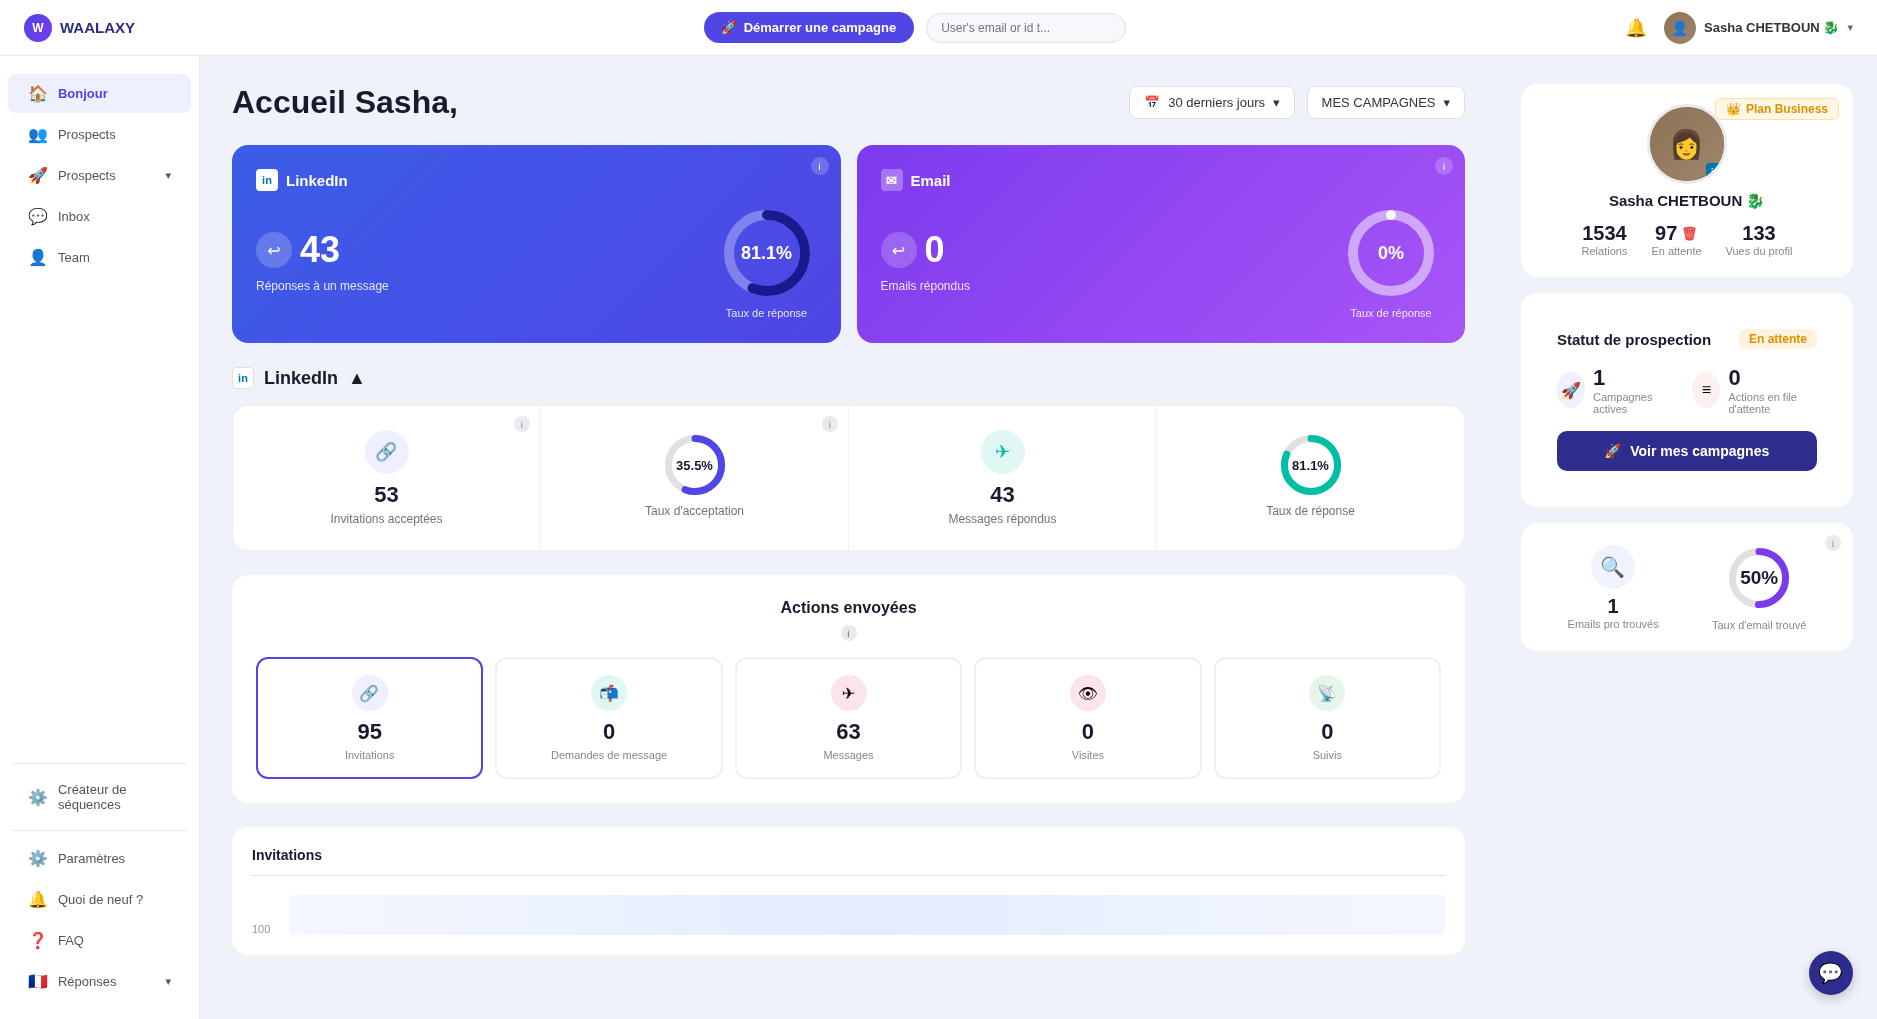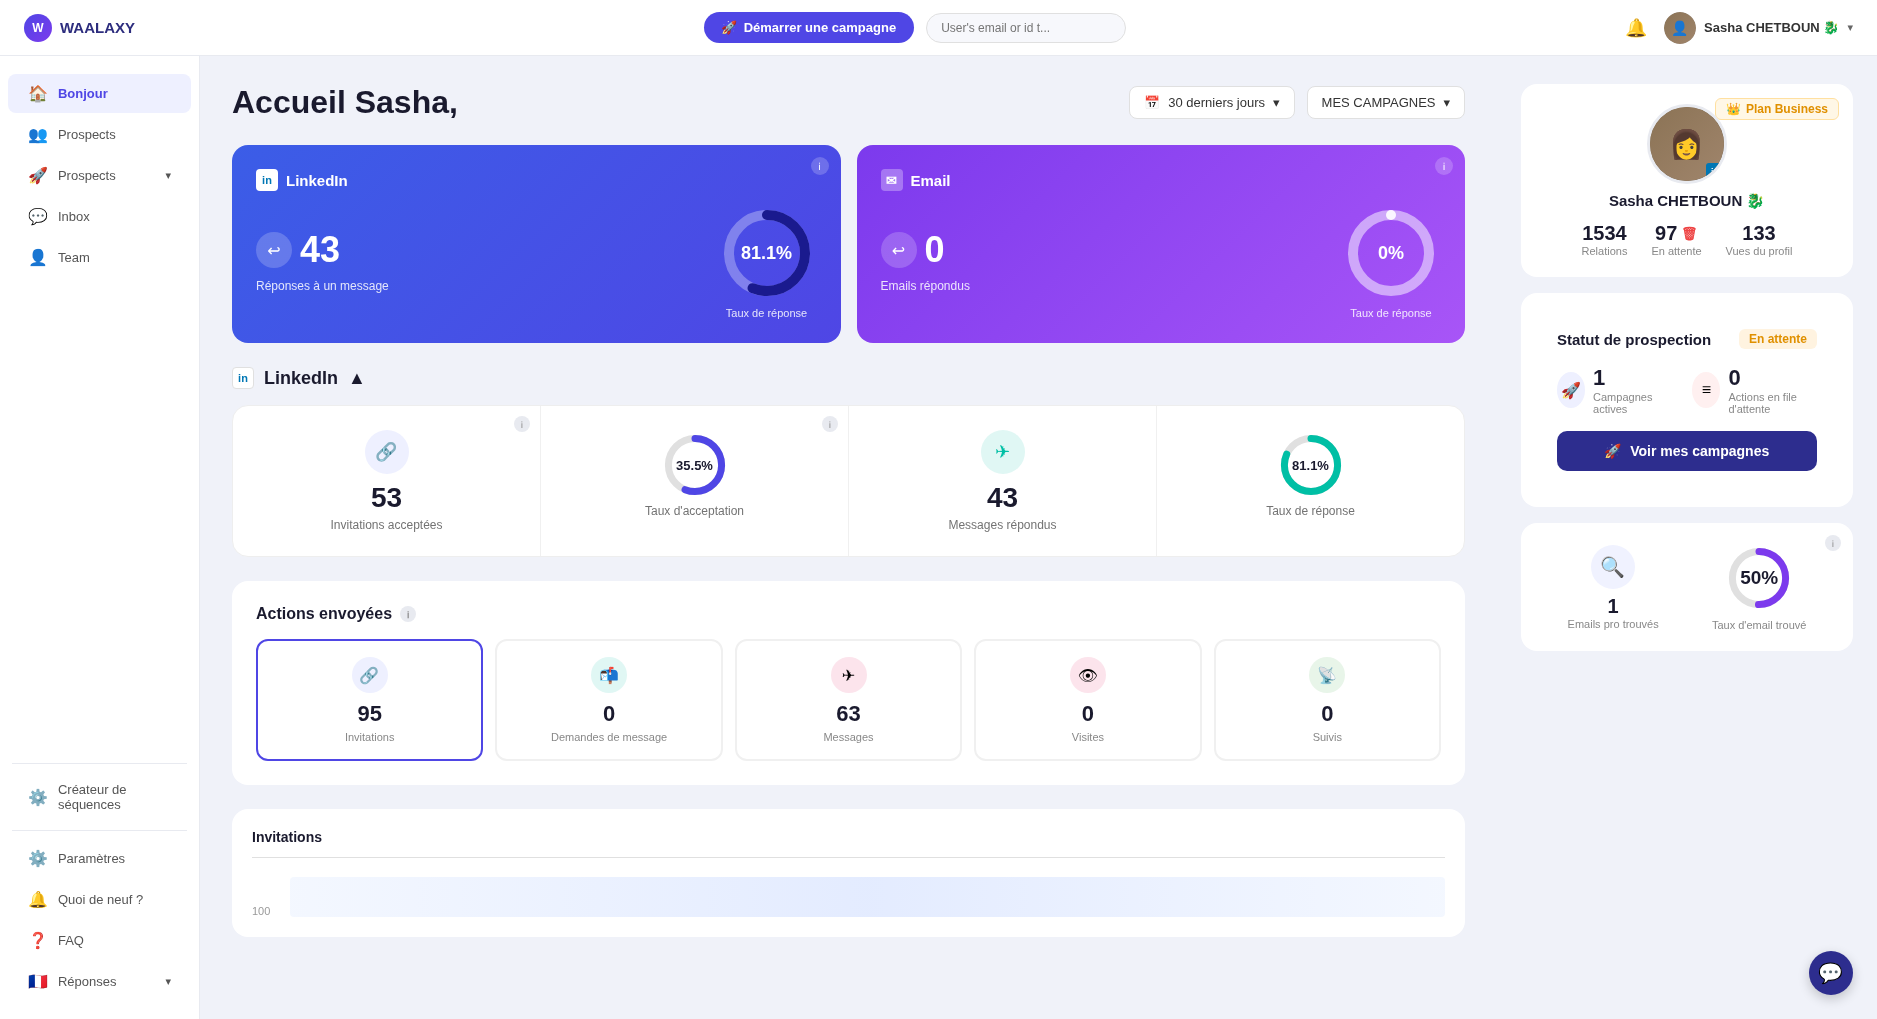--- a/index.html
+++ b/index.html
@@ -164,40 +164,40 @@
     
     .stats-grid { display: flex; gap: 0; background: #fff; border-radius: 16px; margin-bottom: 24px; overflow: hidden; border: 1px solid #eee; position: relative; }
     .stat-box { flex: 1; padding: 24px; text-align: center; position: relative; }
     .stat-box + .stat-box { border-left: 1px solid #f0f0f0; }
     .stat-box-icon {
       width: 44px; height: 44px; border-radius: 50%;
       display: flex; align-items: center; justify-content: center;
       margin: 0 auto 8px;
       font-size: 18px;
     }
-    .stat-box-number { font-size: 28px; font-weight: 800; color: #1a1a2e; }
+    .stat-box-number { font-size: 22px; font-weight: 800; color: #1a1a2e; }
     .stat-box-label { font-size: 12px; color: #737373; margin-top: 4px; }
     .stat-info-icon {
       position: absolute; top: 10px; right: 10px;
       width: 16px; height: 16px; border-radius: 50%;
       background: #e8eaf0; color: #888; font-size: 9px;
       display: flex; align-items: center; justify-content: center; cursor: pointer;
     }
     .small-donut { position: relative; width: 70px; height: 70px; margin: 0 auto 4px; }
     .small-donut svg { width: 100%; height: 100%; }
     .small-donut-text {
       position: absolute; top: 50%; left: 50%; transform: translate(-50%,-50%);
       font-size: 13px; font-weight: 800; color: #1a1a2e;
     }
 
     
     .actions-section {
       background: #fff; border-radius: 16px; padding: 24px; margin-bottom: 24px;
     }
-    .actions-header { display: flex; align-items: center; gap: 8px; margin-bottom: 16px; font-size: 16px; font-weight: 700; color: #1a1a2e; }
+    .actions-header { display: flex; align-items: center; gap: 8px; margin-bottom: 16px; font-size: 16px; font-weight: 700; color: #1a1a2e; flex-direction: column; }
     .action-cards { display: flex; gap: 12px; }
     .action-card {
       flex: 1; border: 2px solid #f0f0f0; border-radius: 12px;
       padding: 16px 12px; text-align: center; cursor: pointer;
     }
     .action-card.active { border-color: #4f46e5; }
     .action-card-icon {
       width: 36px; height: 36px; border-radius: 50%;
       display: flex; align-items: center; justify-content: center;
       margin: 0 auto 8px; font-size: 16px;

